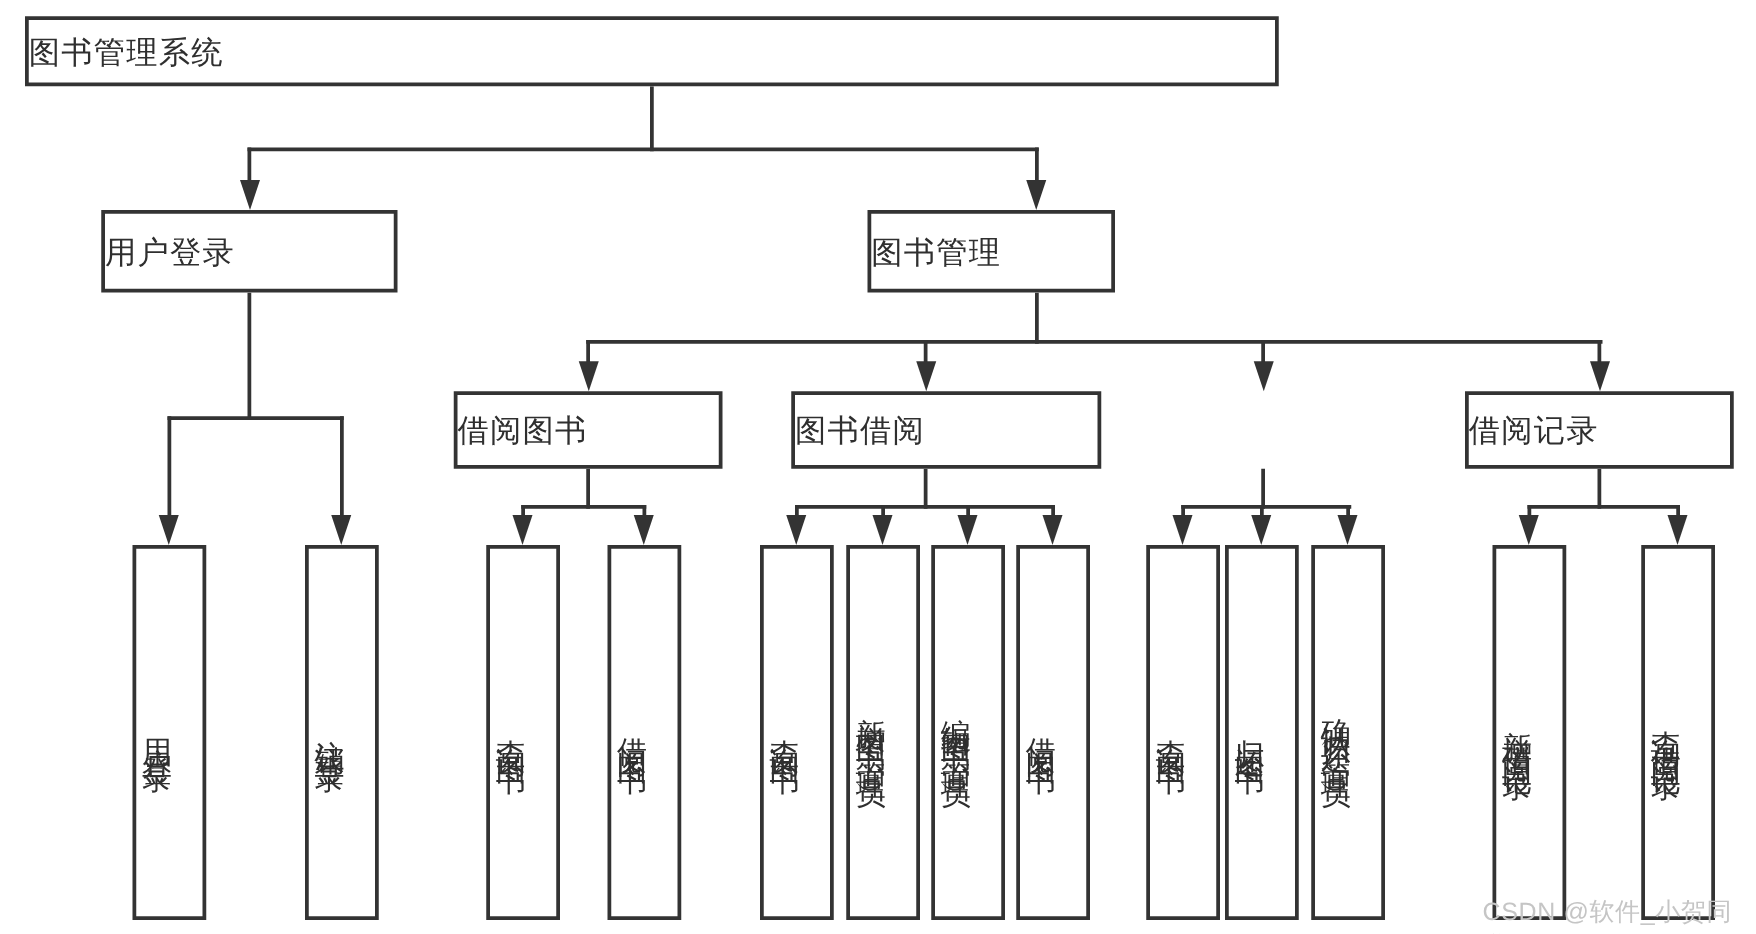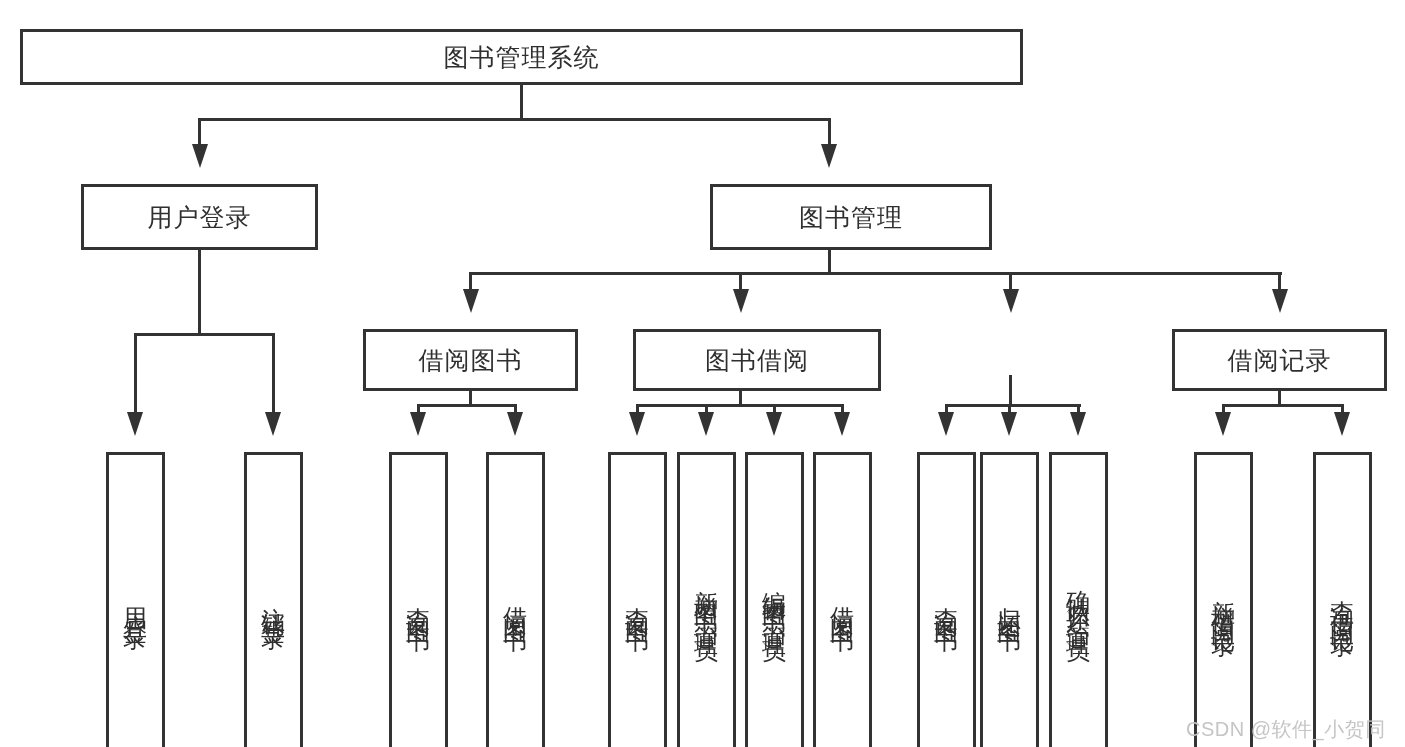--- a/index.html
+++ b/index.html
@@ -27,22 +27,20 @@
     border-right: 8px solid transparent;
     border-top: 24px solid var(--line, #333333);
   }
   .node {
     position: absolute;
     box-sizing: border-box;
     background: #ffffff;
     border: 3px solid var(--line, #333333);
     display: flex;
     align-items: center;
-    justify-content: center;
-    margin-top: 16px;
   }
   .node.v {
     width: 59px;
     height: 300px;
   }
   .node .lbl {
     color: var(--text, #2f2f2f);
     white-space: nowrap;
   }
   .node.h .lbl {
@@ -129,21 +127,21 @@
   <div class="arrow" style="left:1215px;top:412px"></div>
   <div class="arrow" style="left:1334px;top:412px"></div>
 
   <div class="node h" style="left:20px;top:13px;width:1003px;height:56px">
     <span class="lbl">图书管理系统</span>
   </div>
 
   <div class="node h" style="left:81px;top:168px;width:237px;height:66px">
     <span class="lbl">用户登录</span>
   </div>
-  <div class="node h" style="left:710px;top:168px;width:282px;height:66px">
+  <div class="node h" style="left:694px;top:168px;width:198px;height:66px">
     <span class="lbl">图书管理</span>
   </div>
 
   <div class="node h" style="left:363px;top:313px;width:215px;height:62px">
     <span class="lbl">借阅图书</span>
   </div>
   <div class="node h" style="left:633px;top:313px;width:248px;height:62px">
     <span class="lbl">图书借阅</span>
   </div>
   <div class="node h" style="left:1172px;top:313px;width:215px;height:62px">

